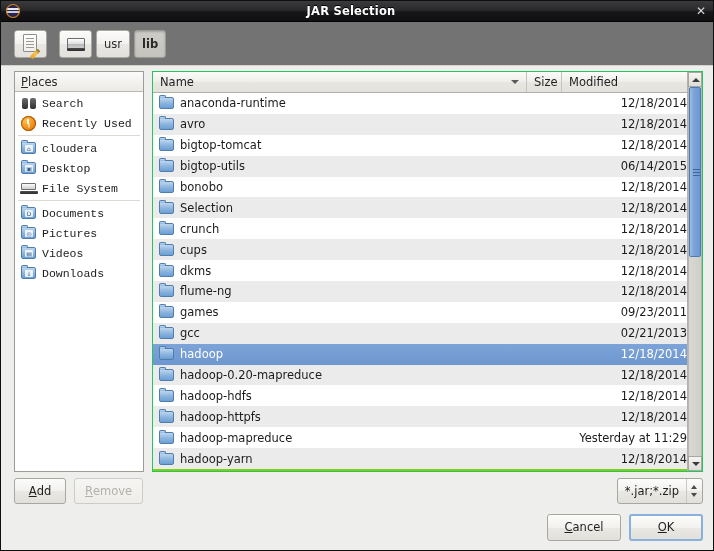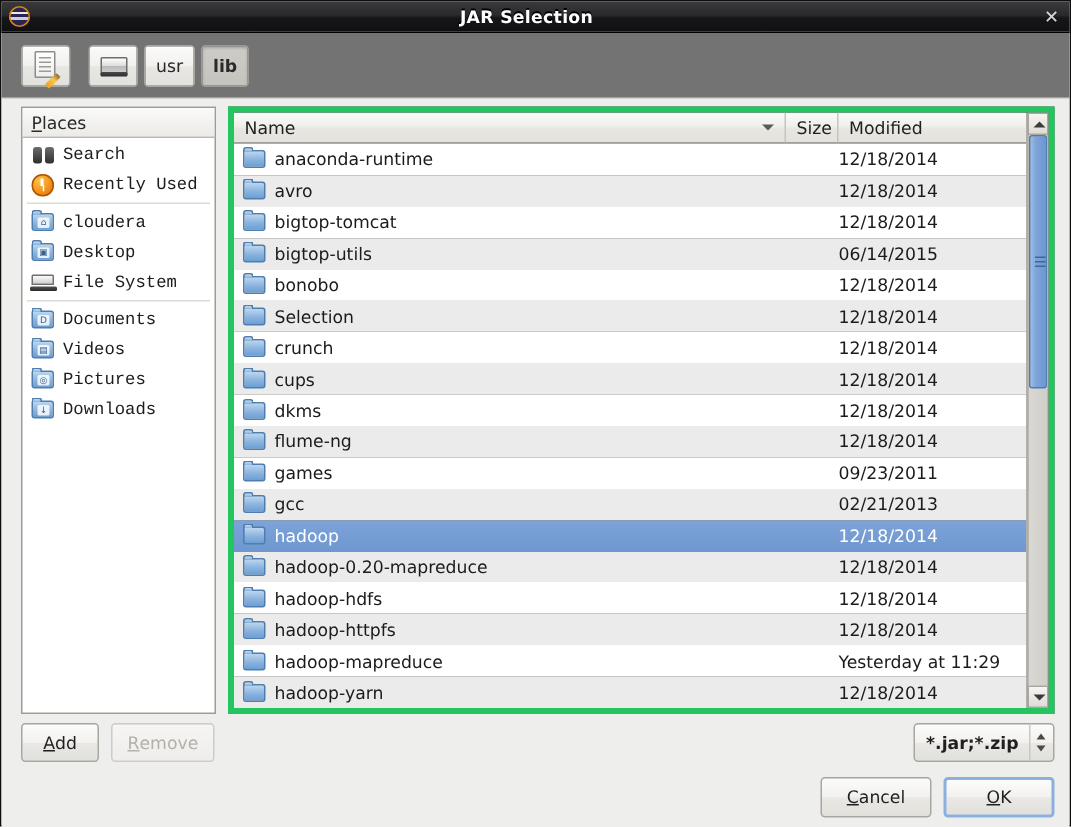--- a/index.html
+++ b/index.html
@@ -315,22 +315,22 @@
     left: -1px; bottom: 0;
     width: 18px; height: 3px;
     background: linear-gradient(to bottom,#505050,#2b2b2b);
     border-radius: 1px;
   }
 
   
   .filepane {
     flex: 1 1 auto;
     margin-left: 8px;
-    border: 4px solid #22c55e;
-    background: #404040;
+    border: 1px solid #22c55e;
+    background: #84cc16;
     display: flex;
     box-sizing: border-box;
     overflow: hidden;
     min-width: 0;
   }
   .filelist-wrap {
     flex: 1 1 auto;
     display: flex;
     flex-direction: column;
     min-width: 0;
@@ -368,20 +368,21 @@
     position: absolute;
     left: 0; top: 2px;
     border-left: 4px solid transparent;
     border-right: 4px solid transparent;
     border-top: 4px solid #5b5b5b;
   }
 
   .rows {
     flex: 1 1 auto;
     overflow: hidden;
+    text-align: right;
   }
   .row {
     height: 20.9px;
     display: flex;
     align-items: center;
     font-size: 11.5px;
     color: #1b1b1b;
     cursor: default;
     box-sizing: border-box;
   }
@@ -503,21 +504,21 @@
     border: 1px solid #a8a79f;
     border-radius: 3px;
     background: linear-gradient(to bottom, #fcfcfb 0%, #f2f1ee 50%, #e9e8e4 51%, #e1e0db 100%);
     display: flex;
     align-items: center;
     box-sizing: border-box;
     cursor: pointer;
     font-size: 11.5px;
     color: #1f1f1f;
   }
-  .combo .val { padding: 0 7px; font-weight: bold; }
+  .combo .val { padding: 0 7px; }
   .combo .arrows {
     width: 16px;
     height: 100%;
     border-left: 1px solid #c9c8c2;
     position: relative;
     box-sizing: border-box;
   }
   .combo .arrows:before, .combo .arrows:after {
     content: "";
     position: absolute;
@@ -627,32 +628,32 @@
             <span class="ic">
                 <span class="ic-folder">
                   <span class="glyph">D</span>
                 </span>
               </span>
             <span class="lbl">Documents</span>
           </div>
           <div class="place">
             <span class="ic">
                 <span class="ic-folder">
+                  <span class="glyph">◎</span>
+                </span>
+              </span>
+            <span class="lbl">Pictures</span>
+          </div>
+          <div class="place">
+            <span class="ic">
+                <span class="ic-folder">
                   <span class="glyph">▤</span>
                 </span>
               </span>
             <span class="lbl">Videos</span>
-          </div>
-          <div class="place">
-            <span class="ic">
-                <span class="ic-folder">
-                  <span class="glyph">◎</span>
-                </span>
-              </span>
-            <span class="lbl">Pictures</span>
           </div>
           <div class="place">
             <span class="ic">
                 <span class="ic-folder">
                   <span class="glyph">↓</span>
                 </span>
               </span>
             <span class="lbl">Downloads</span>
           </div>
 

